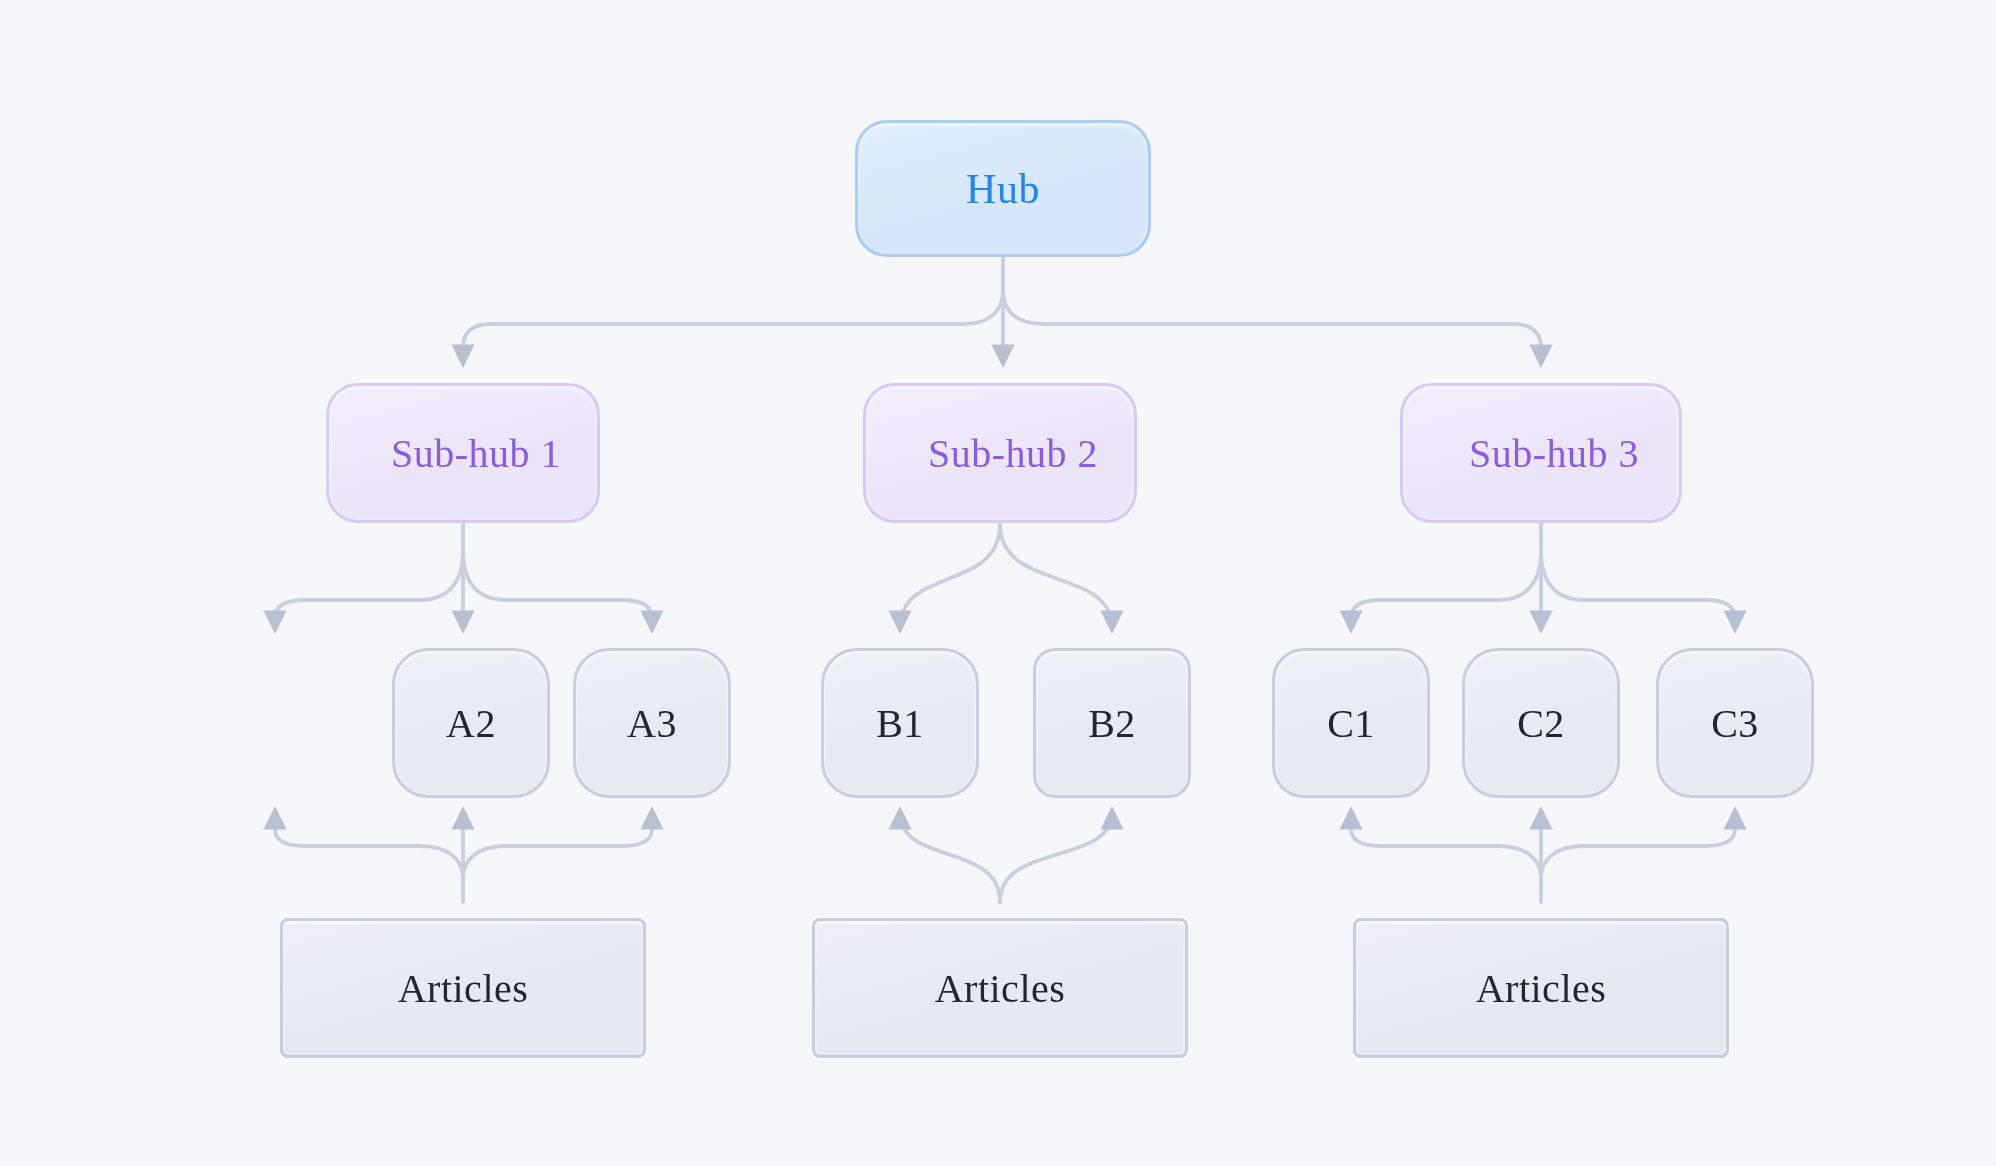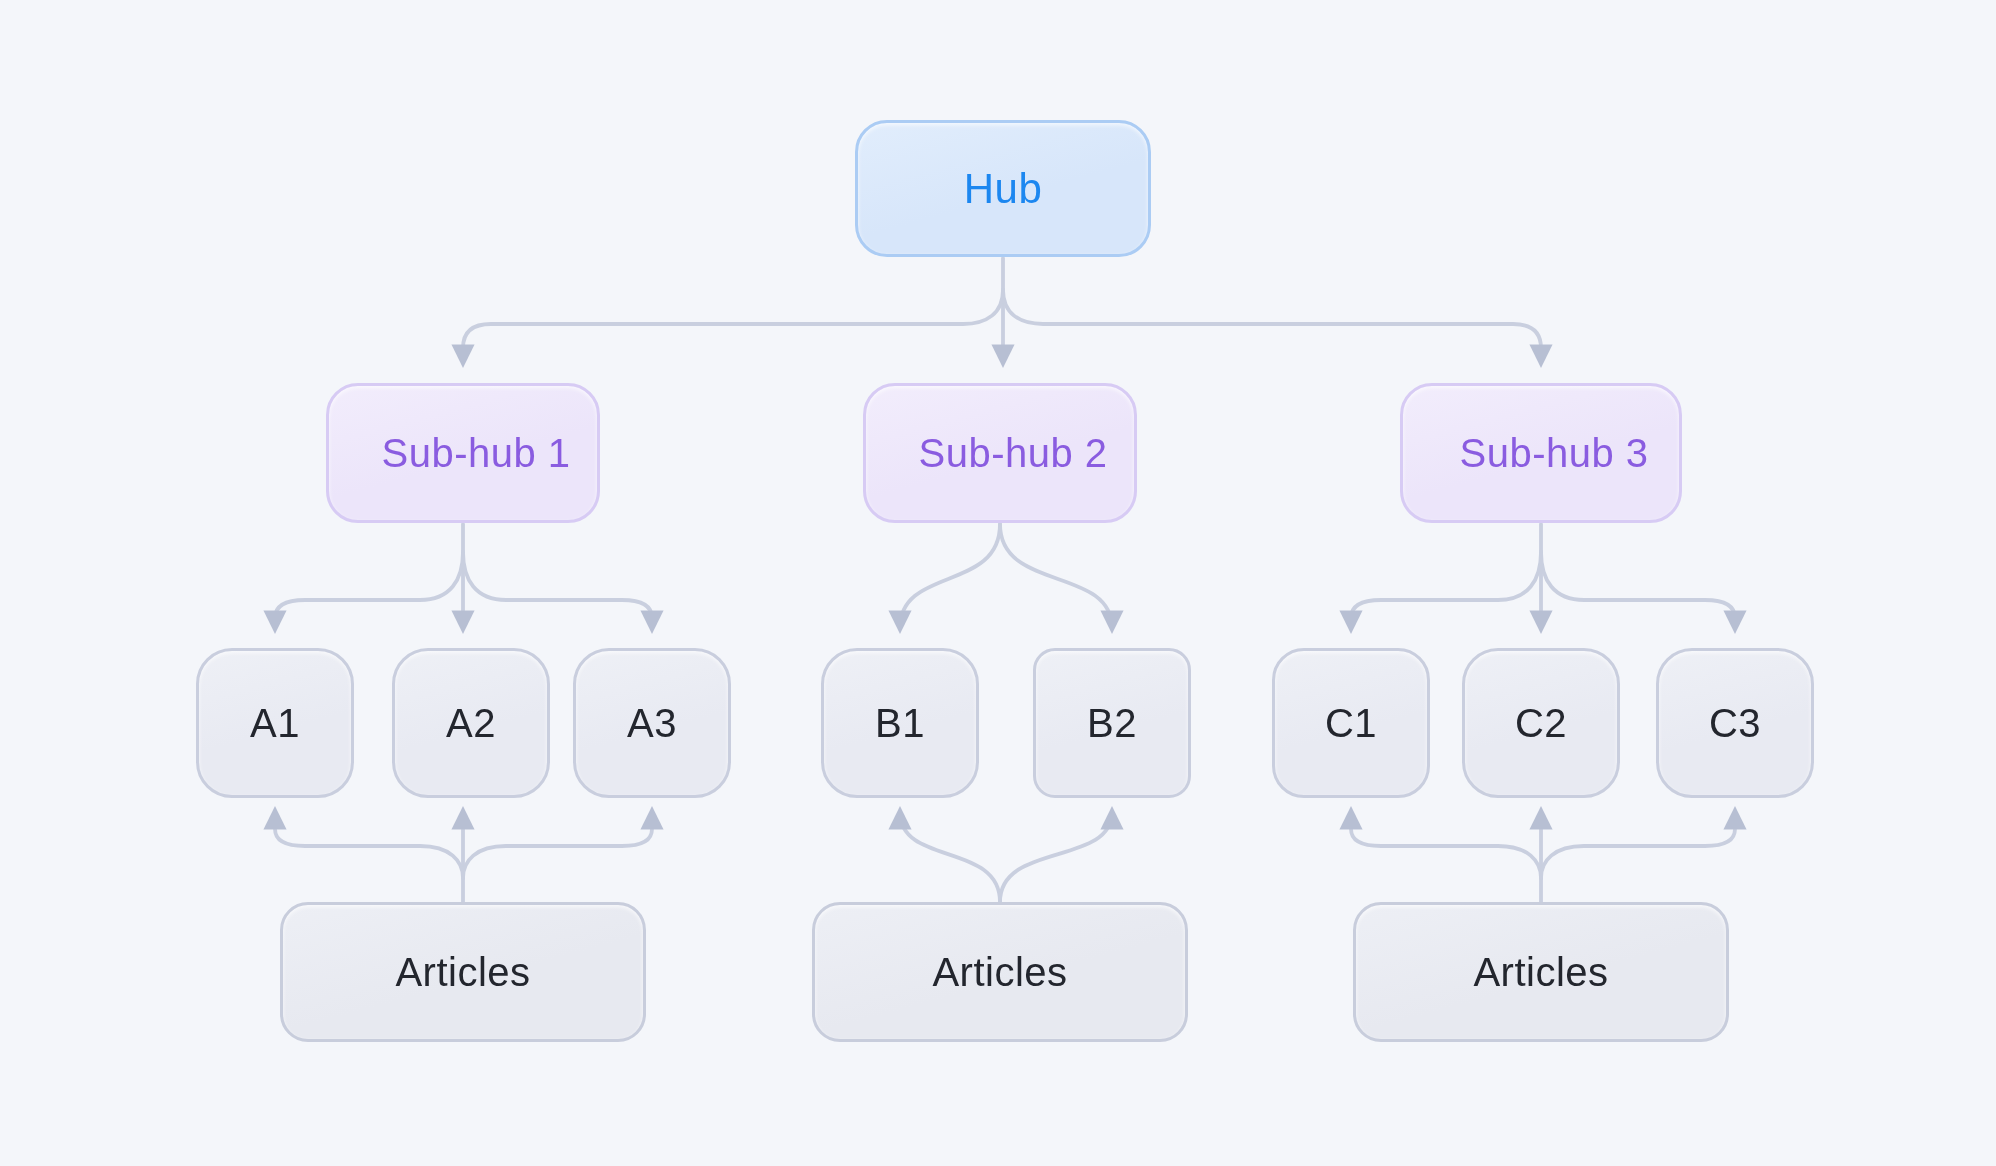--- a/index.html
+++ b/index.html
@@ -6,21 +6,21 @@
     margin: 0;
     padding: 0;
     background: #eef0f5;
   }
   .canvas {
     position: relative;
     width: 1996px;
     height: 1166px;
     background: #f4f6fa;
     overflow: hidden;
-    font-family: Liberation Sans, sans-serif;
+    font-family: Liberation Serif, serif;
   }
   .edges {
     position: absolute;
     left: 0;
     top: 0;
     width: 1996px;
     height: 1166px;
   }
   .node {
     position: absolute;
@@ -53,24 +53,25 @@
     background: linear-gradient(165deg, #eef0f6 0%, #e8eaf2 55%);
     border: 3px solid #c9cede;
     border-radius: 36px;
     color: #23262e;
     font-size: 40px;
     box-shadow: inset 0 2px 4px rgba(255,255,255,0.7);
   }
   .articles {
     background: linear-gradient(165deg, #edeff5 0%, #e7e9f0 55%);
     border: 3px solid #c8cddc;
-    border-radius: 28px;
+    border-radius: 8px;
     color: #23262e;
     font-size: 40px;
     box-shadow: inset 0 2px 4px rgba(255,255,255,0.7);
+    margin-top: 16px;
   }
 </style>
 </head>
 <body>
 
 <div class="canvas">
 
   <svg class="edges" viewBox="0 0 1996 1166" xmlns="http://www.w3.org/2000/svg">
     <defs>
       <marker id="ah" viewBox="0 0 12 12" refX="8.5" refY="6" markerWidth="7.6" markerHeight="7.6" orient="auto" markerUnits="strokeWidth">
@@ -107,21 +108,20 @@
       <path d="M1541 878 C1541 861 1554 846 1584 846 L1705 846 Q1735 846 1735 829 L1735 812" marker-end="url(#ah)"></path>
     </g>
   </svg>
 
   <div class="node hub" style="left:855px; top:120px; width:296px; height:137px;">Hub</div>
 
   <div class="node subhub" style="left:326px; top:383px; width:274px; height:140px;">Sub-hub 1</div>
   <div class="node subhub" style="left:863px; top:383px; width:274px; height:140px;">Sub-hub 2</div>
   <div class="node subhub" style="left:1400px; top:383px; width:282px; height:140px;">Sub-hub 3</div>
 
-  <div class="node child" style="left:196px; top:648px; width:158px; height:150px;">A1</div>
   <div class="node child" style="left:392px; top:648px; width:158px; height:150px;">A2</div>
   <div class="node child" style="left:573px; top:648px; width:158px; height:150px;">A3</div>
 
   <div class="node child" style="left:821px; top:648px; width:158px; height:150px;">B1</div>
   <div class="node child" style="left:1033px; top:648px; width:158px; height:150px;border-radius:22px;">B2</div>
 
   <div class="node child" style="left:1272px; top:648px; width:158px; height:150px;border-radius:32px;">C1</div>
   <div class="node child" style="left:1462px; top:648px; width:158px; height:150px;">C2</div>
   <div class="node child" style="left:1656px; top:648px; width:158px; height:150px;">C3</div>
 

